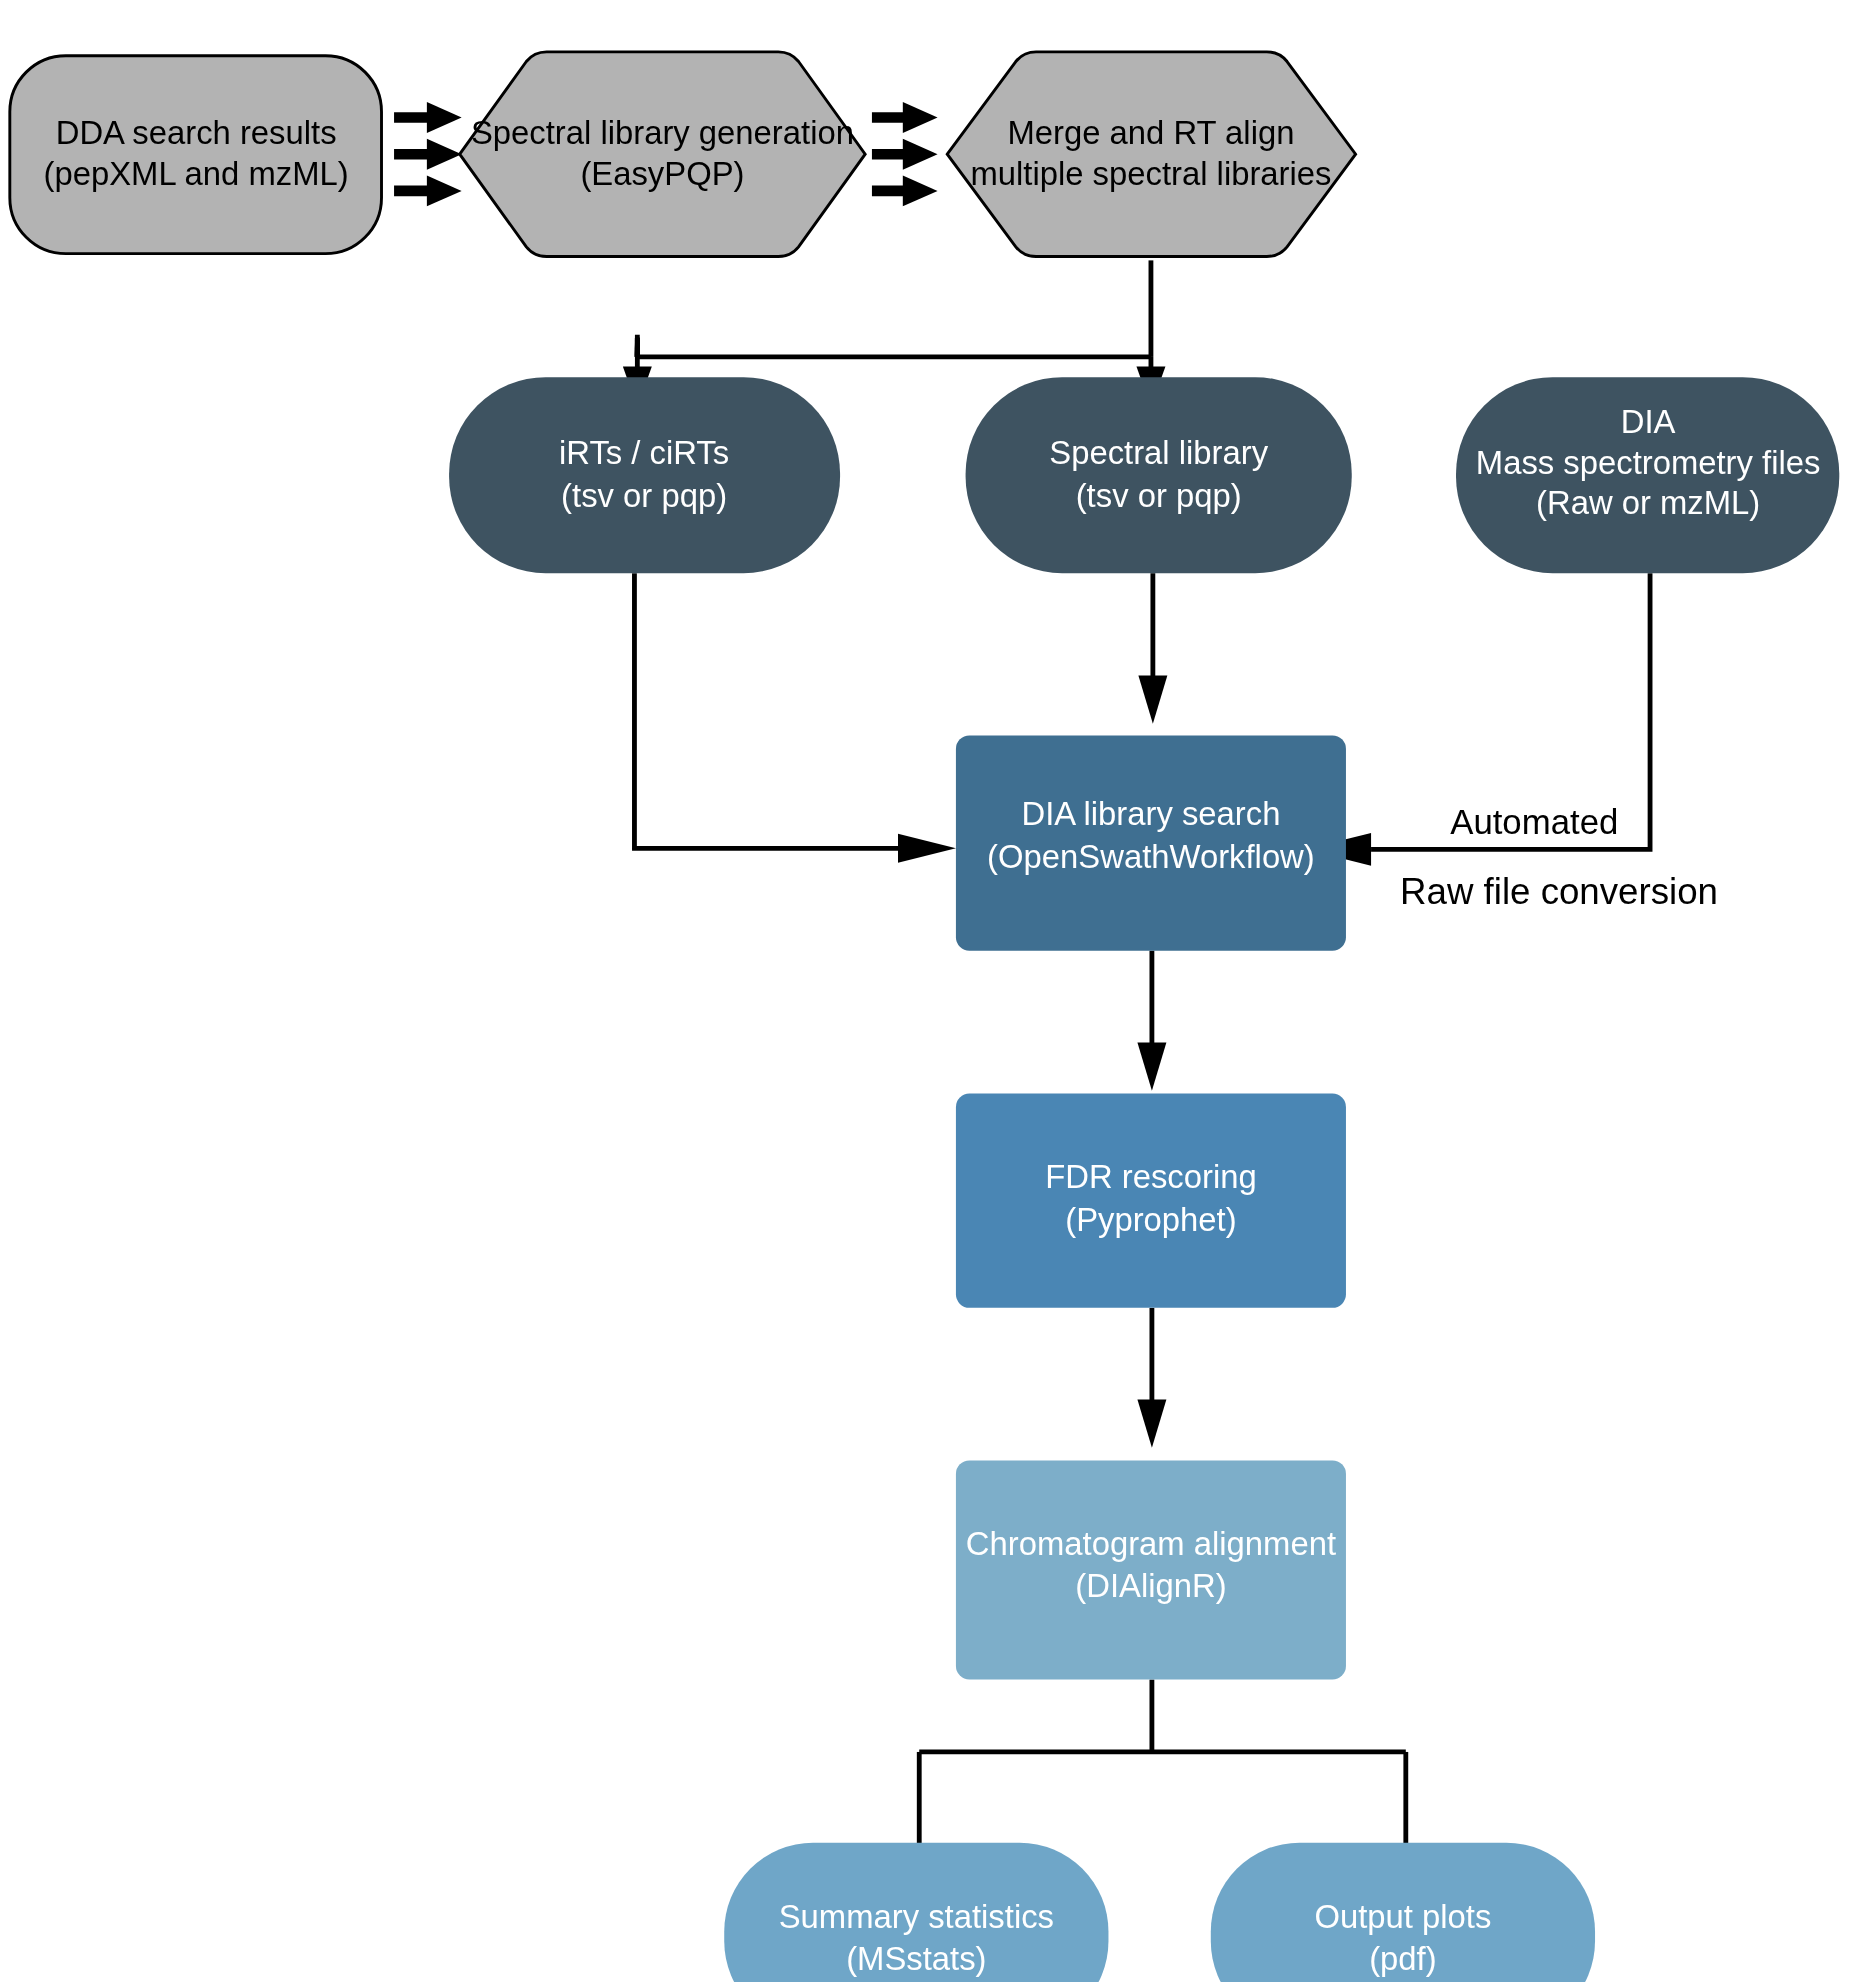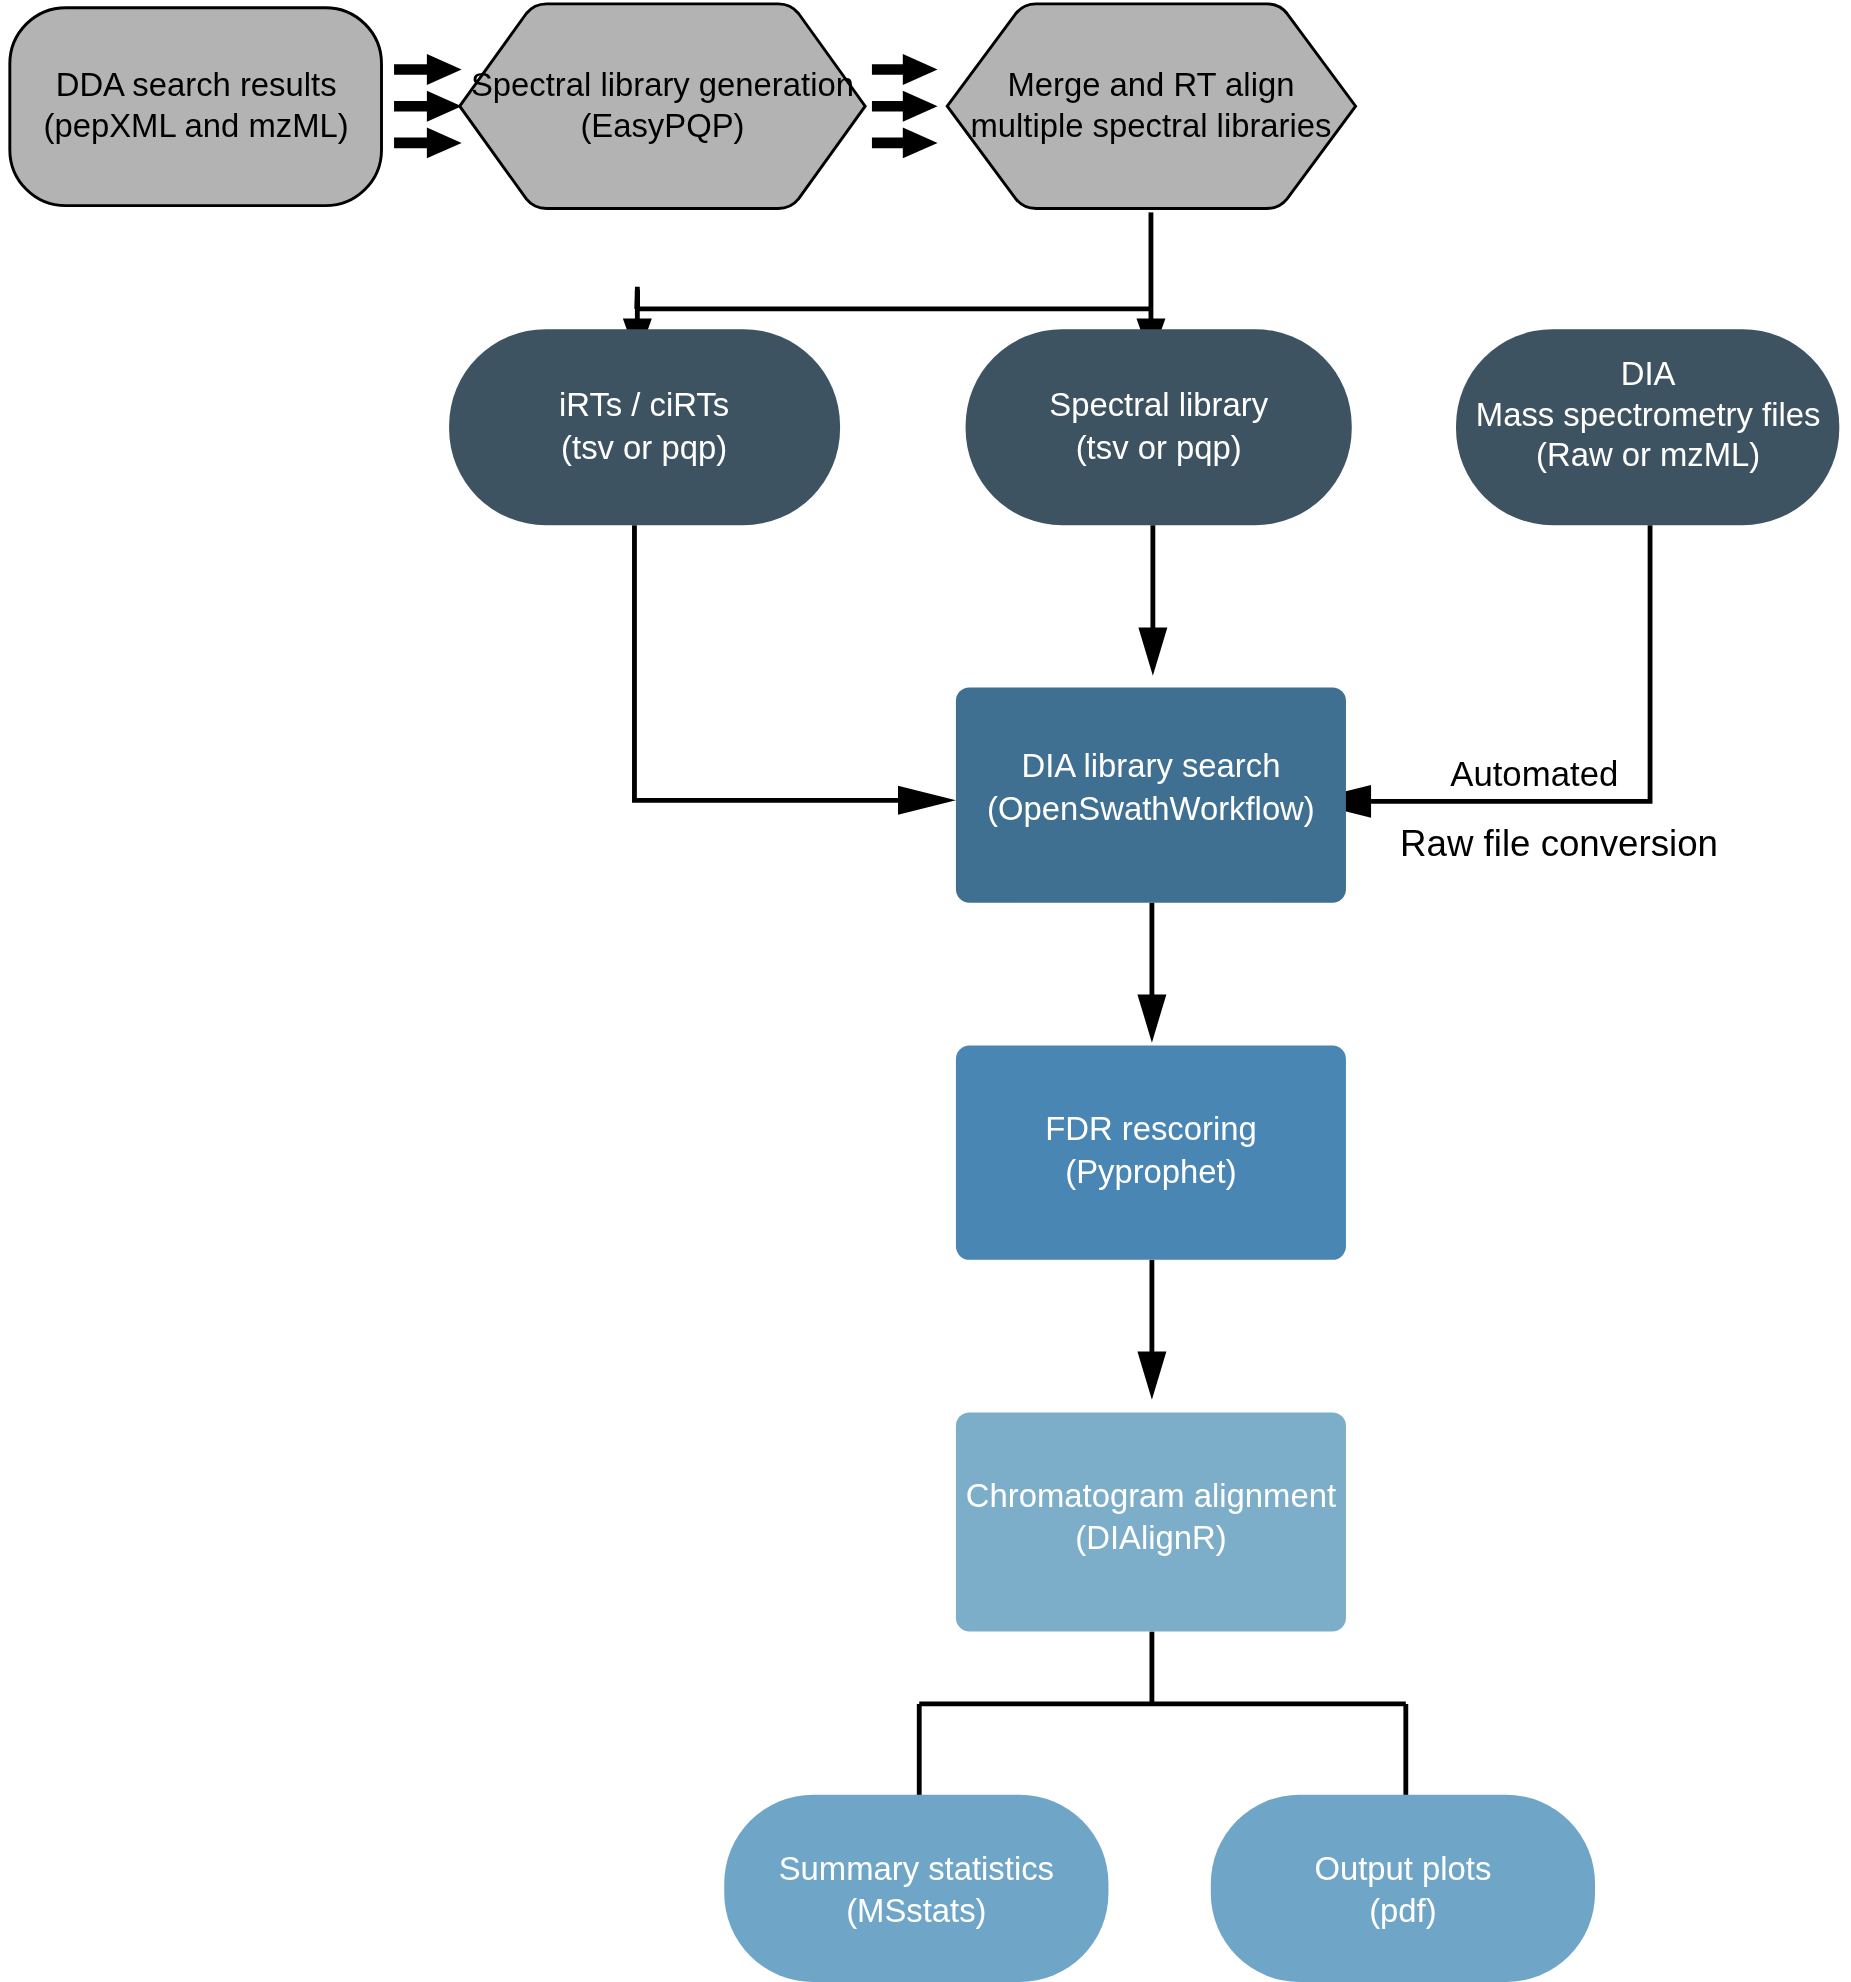--- a/index.html
+++ b/index.html
@@ -10,20 +10,21 @@
   body {
     width: 1852px;
     height: 1982px;
     font-family: "Liberation Sans", sans-serif;
     overflow: hidden;
   }
   #flow-root {
     position: relative;
     width: 1852px;
     height: 1572px;
+    margin-top: 48px;
   }
   svg#flow-svg {
     display: block;
     width: 1852px;
     height: 1982px;
   }
   .node-text {
     font-family: "Liberation Sans", sans-serif;
     text-anchor: middle;
     dominant-baseline: middle;

